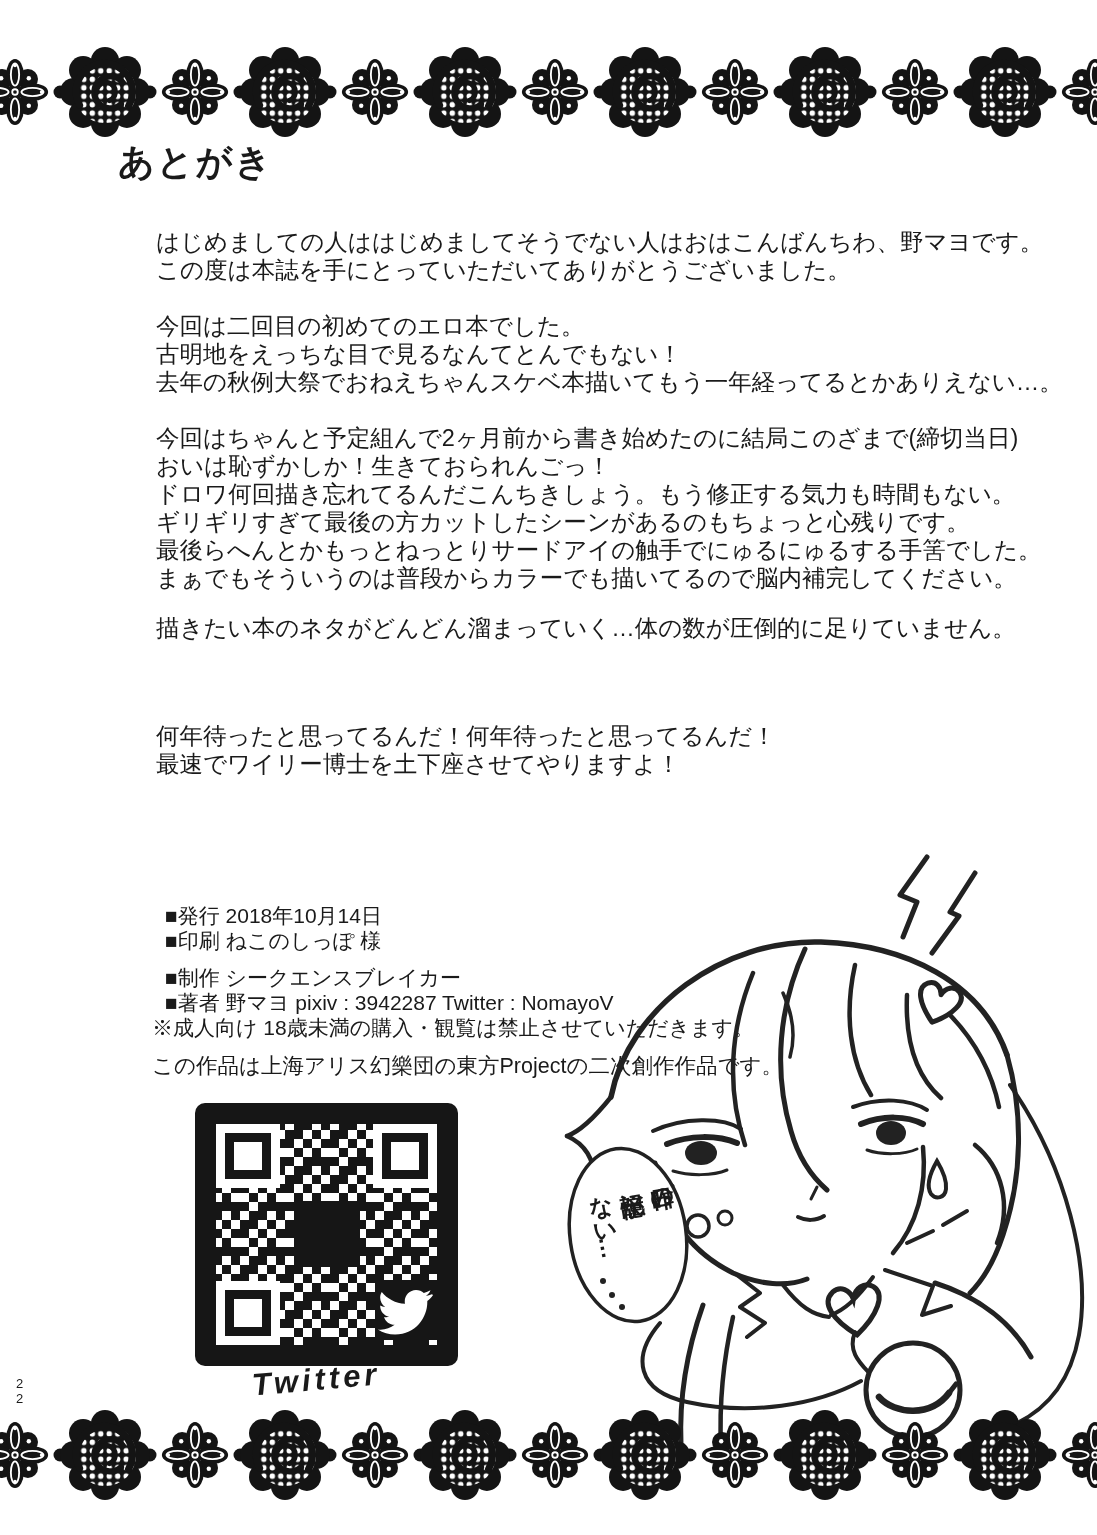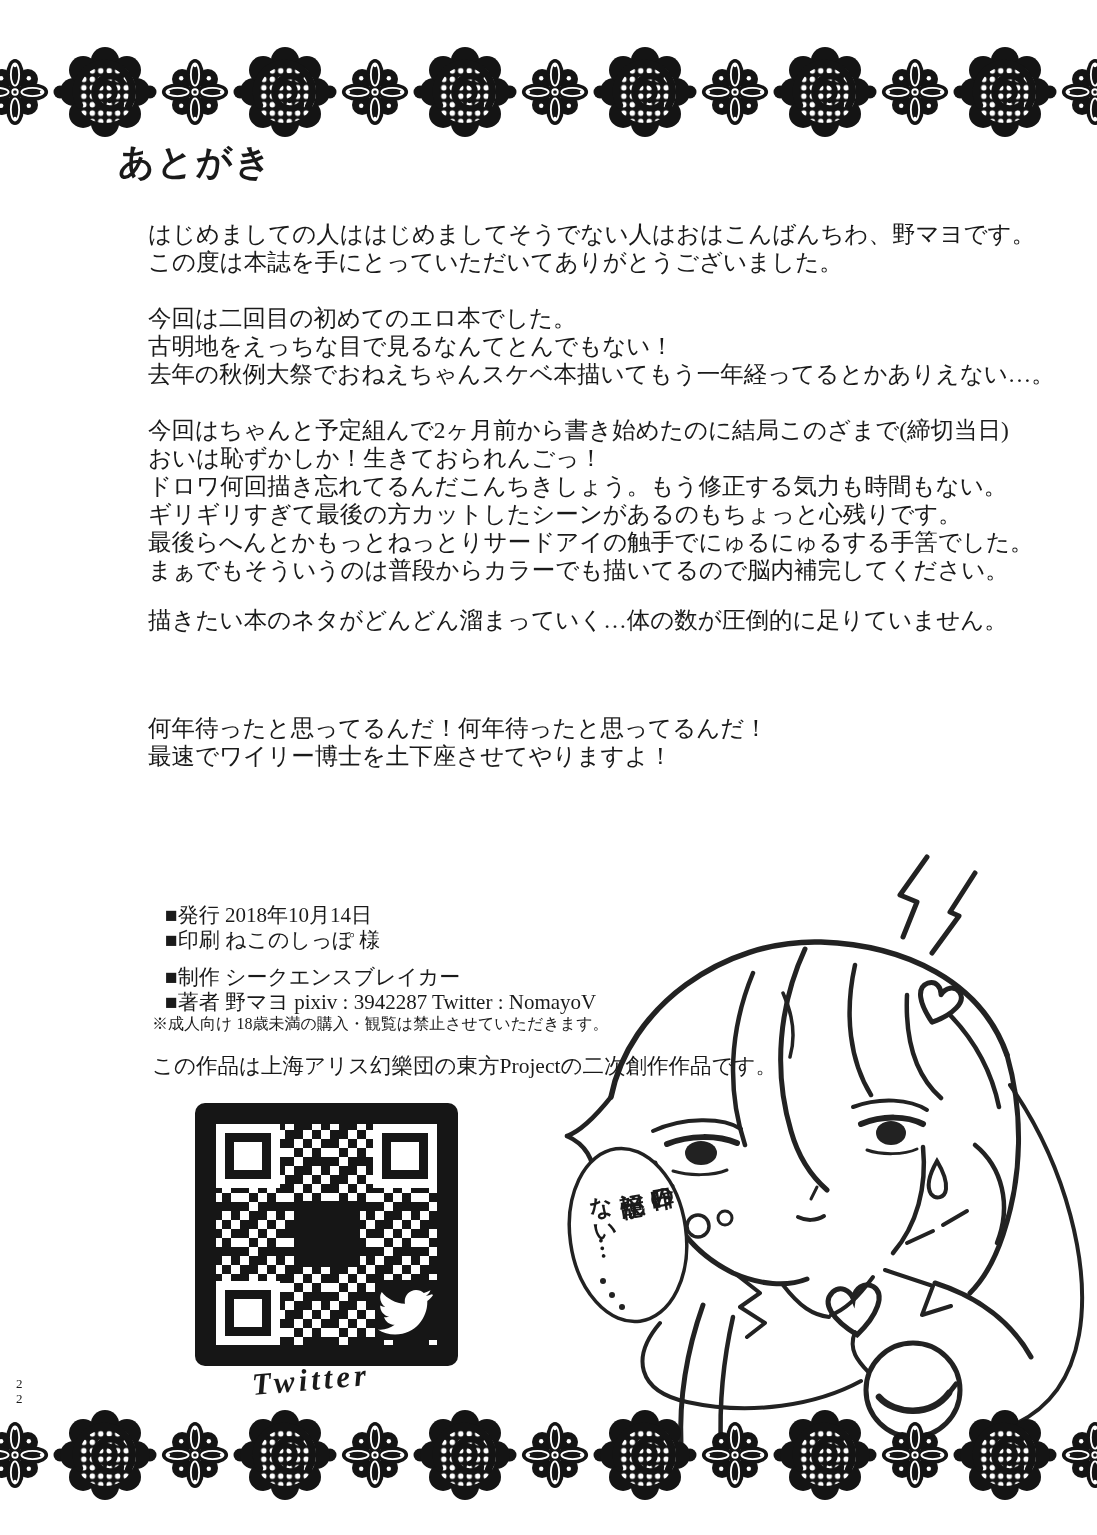--- a/index.html
+++ b/index.html
@@ -1,24 +1,24 @@
 <!DOCTYPE html>
 <html><head>
 <meta charset="utf-8">
 <style>
   html,body{margin:0;padding:0;background:#888;}
   .page{position:relative;width:1097px;height:1535px;background:#fff;overflow:hidden;
-        font-family:Liberation Serif, serif;color:#1a1a1a;margin:0 auto;}
+        font-family:Liberation Sans, sans-serif;color:#1a1a1a;margin:0 auto;}
   .lace-top{position:absolute;left:0;top:0;}
   .lace-bottom{position:absolute;left:0;top:1363px;}
   .title{position:absolute;left:118px;top:138px;margin:0;font-size:36px;font-weight:700;letter-spacing:2px;}
-  .para{position:absolute;left:140px;margin:8px;font-size:23.5px;line-height:28px;white-space:nowrap;}
+  .para{position:absolute;left:140px;margin:16px;font-size:23.5px;line-height:28px;white-space:nowrap;}
   .line{display:block;}
   .colo{position:absolute;left:148px;margin:17px;font-size:21px;line-height:25px;white-space:nowrap;}
-  .notice{position:absolute;left:152px;margin:0;font-size:16px;white-space:nowrap;}
+  .notice{position:absolute;left:152px;margin:0;font-size:21px;white-space:nowrap;}
   .qr-wrap{position:absolute;left:195px;top:1103px;width:263px;height:263px;}
   .qr-caption{position:absolute;left:252px;top:1362px;font-size:31px;font-weight:700;font-style:italic;
               letter-spacing:4px;transform:rotate(-5deg);}
   .page-number{position:absolute;left:16px;top:1376px;font-size:13px;line-height:15px;white-space:pre;}
   .illo{position:absolute;left:555px;top:845px;}
   .bubble-text{position:absolute;left:590px;top:1174px;width:96px;height:146px;
                writing-mode:vertical-rl;transform:rotate(-10deg);
                font-size:23px;font-weight:700;line-height:31px;letter-spacing:2px;}
   .bubble-col{display:block;}
 </style>

